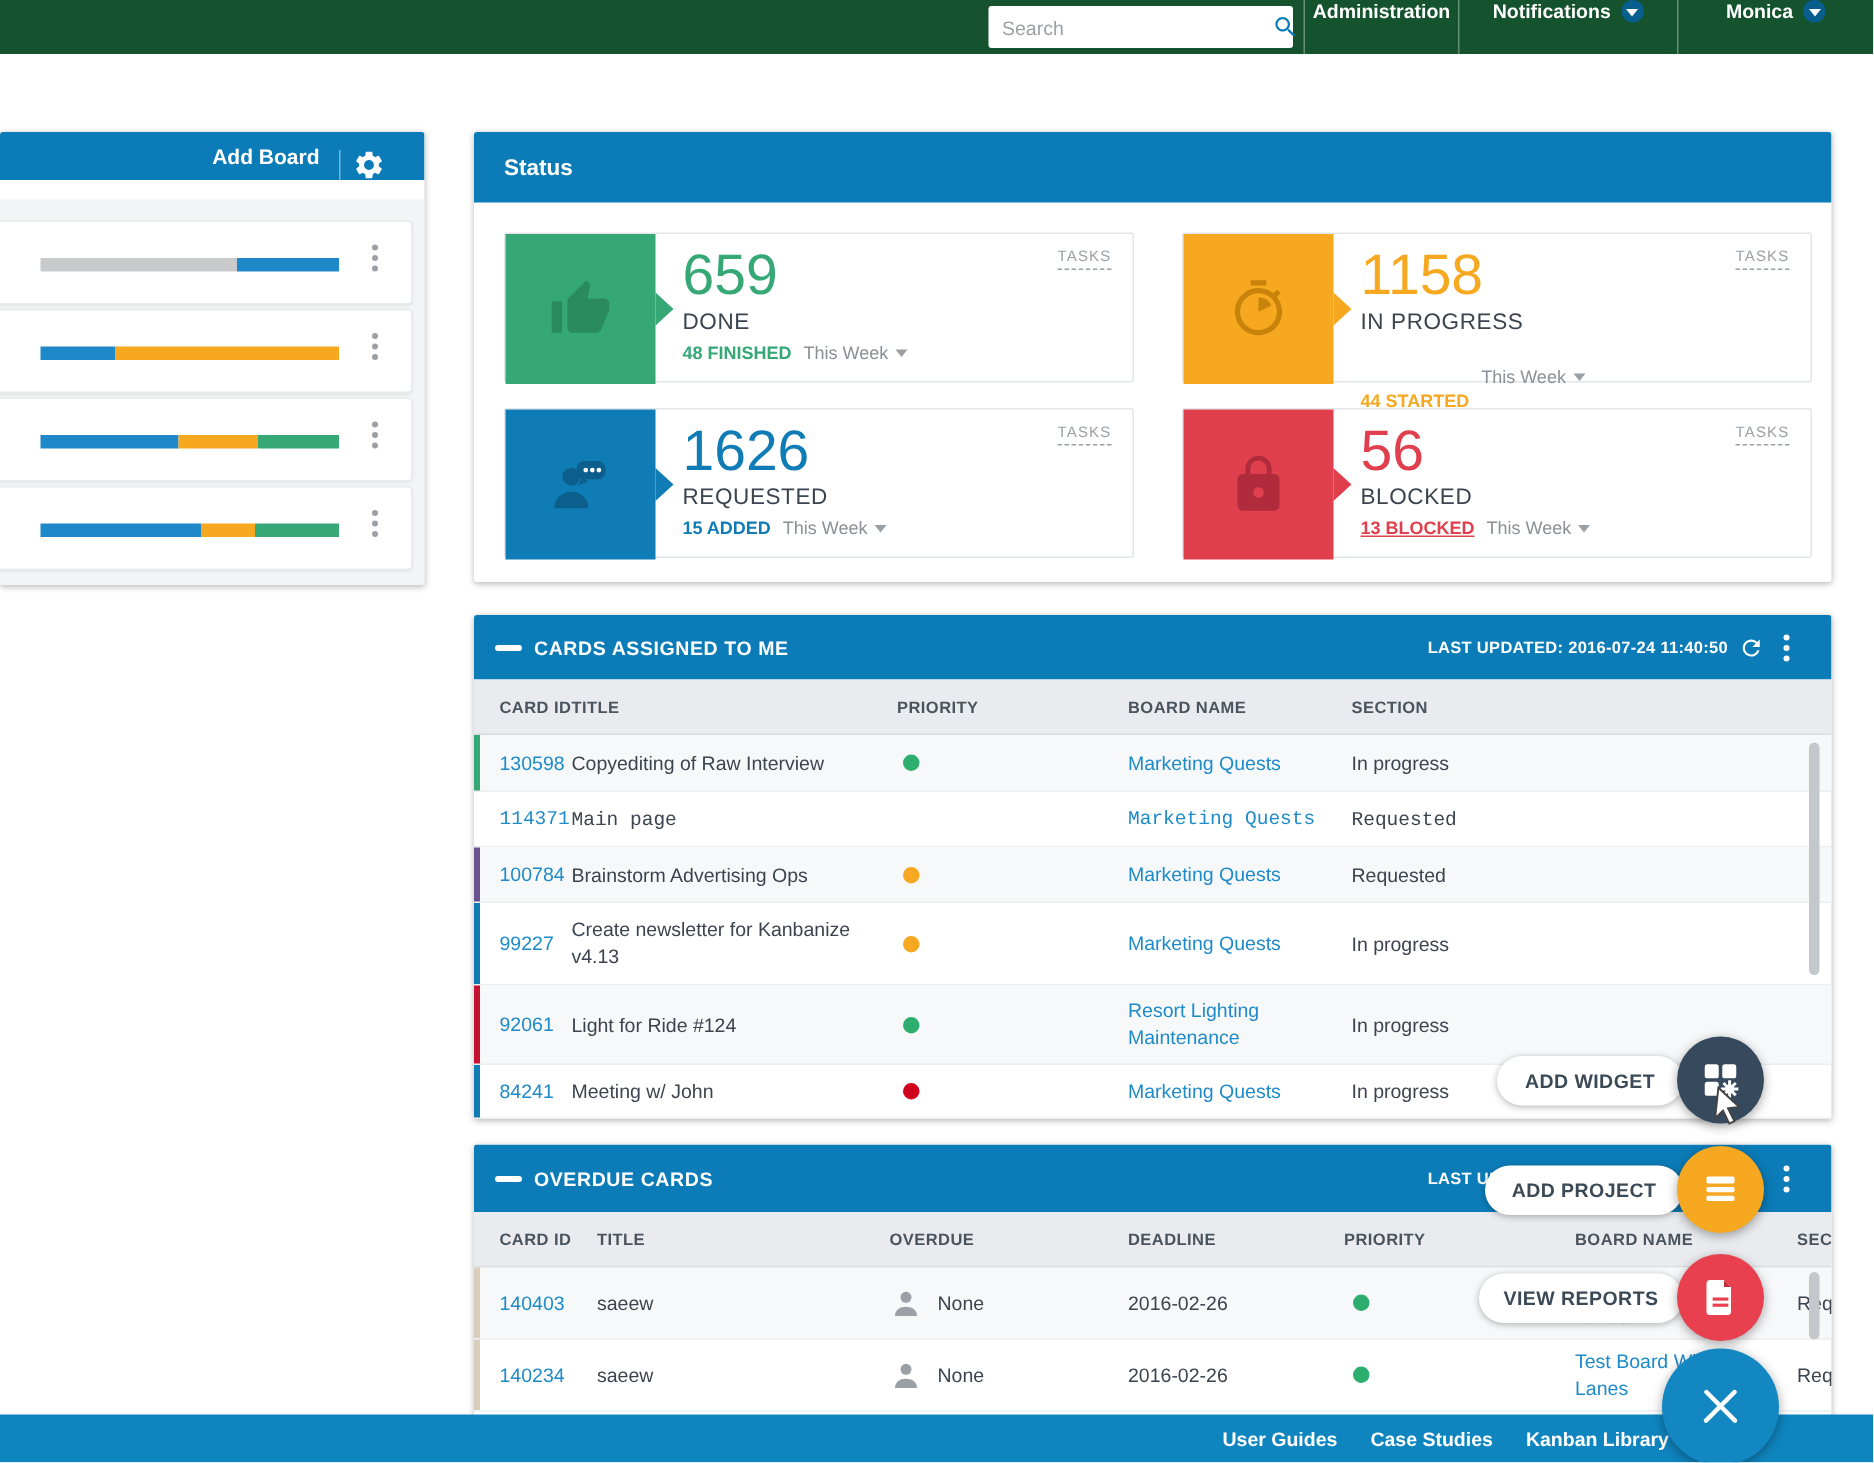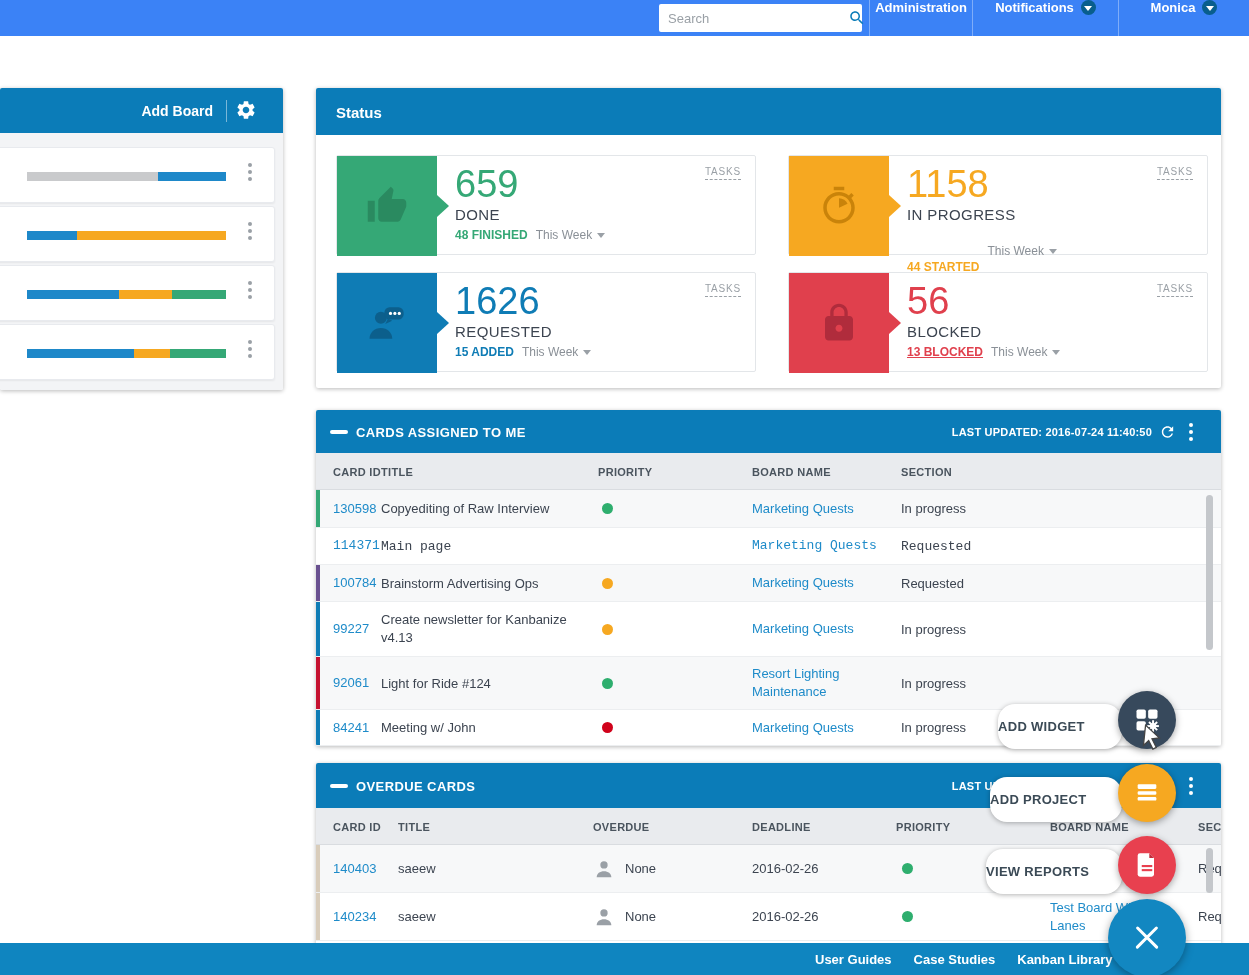--- a/index.html
+++ b/index.html
@@ -4,21 +4,21 @@
 <style>
   * { margin:0; padding:0; box-sizing:border-box; }
   html,body { background:#fff; }
   #app {
     position:relative; width:1249px; height:975px; overflow:hidden;
     font-family:"Liberation Sans", sans-serif; background:#fff; color:#3c4450;
   }
   .abs { position:absolute; }
 
   
-  .topbar { left:0; top:0; width:1249px; height:36px; background:#3b82f6; z-index:30; }
+  .topbar { left:0; top:0; width:1249px; height:36px; background:#14532d; z-index:30; }
   .searchbox { left:659px; top:4px; width:203px; height:28px; background:#fff; border-radius:2px; display:flex; align-items:center; }
   .searchbox input { flex:1; border:none; outline:none; font:13px "Liberation Sans",sans-serif; color:#555; padding:0 4px 0 9px; background:transparent; }
   .searchbox input::placeholder { color:#9aa0a6; }
   .search-ic { width:18px; height:18px; margin-right:7px; flex:none; }
   .tb-div { top:0; width:1px; height:36px; background:rgba(255,255,255,.35); }
   .tb-item { top:0; height:36px; display:flex; align-items:flex-start; justify-content:center; gap:7px;
              color:#fff; font-size:13px; font-weight:bold; cursor:pointer; }
   .chev-circle { width:15px; height:15px; border-radius:50%; background:#085e8d; display:flex; align-items:center; justify-content:center; }
   .chev-circle::after { content:""; border-left:4px solid transparent; border-right:4px solid transparent; border-top:5px solid #fff; margin-top:1px; }
 
@@ -26,21 +26,21 @@
   .panel { background:#fff; box-shadow:0 1px 4px rgba(0,0,0,.28); border-radius:2px; overflow:hidden; }
   .panel-head { position:relative; background:#0b7cb8; color:#fff; }
   .dash-ic { position:absolute; left:14px; top:50%; margin-top:-2px; width:18px; height:4px; background:#fff; border-radius:2px; }
   .phead-title { position:absolute; left:40px; top:50%; transform:translateY(-50%); font-size:13px; font-weight:bold; letter-spacing:.4px; }
   .dots-v { display:flex; flex-direction:column; gap:3px; align-items:center; cursor:pointer; }
   .dots-v i { width:4px; height:4px; border-radius:50%; background:#fff; }
   .dots-gray i { background:#9aa0a6; }
 
   
   .sidebar { left:0; top:88px; width:283px; height:302px; }
-  .sb-head { height:45px; }
+  .sb-head { height:32px; }
   .sb-addboard { position:absolute; right:70px; top:50%; transform:translateY(-50%); color:#fff; font-size:14px; font-weight:bold; cursor:pointer; }
   .sb-div { position:absolute; right:56px; top:12px; width:1px; height:22px; background:rgba(255,255,255,.45); }
   .sb-gear { position:absolute; right:26px; top:11px; width:22px; height:22px; cursor:pointer; }
   .sb-body { position:absolute; left:0; top:45px; right:0; bottom:0; background:#f3f4f6; }
   .board-card { position:absolute; left:-14px; width:289px; height:56px; background:#fff; border:1px solid #e8eaee; border-radius:3px; box-shadow:0 1px 2px rgba(0,0,0,.06); }
   .board-bar { position:absolute; left:40px; top:24px; width:199px; height:9px; display:flex; }
   .board-bar .seg { height:9px; }
   .board-dots { position:absolute; right:22px; top:15px; }
 
   
@@ -71,22 +71,22 @@
   .trow { position:relative; border-bottom:1px solid #eceef0; }
   .td { position:absolute; top:0; bottom:0; display:flex; align-items:center; font-size:13px; color:#3c4450; }
   .stripe { position:absolute; left:0; top:0; bottom:0; width:4px; }
   .dot { width:11px; height:11px; border-radius:50%; }
   .lnk { color:#1e8bc9; cursor:pointer; line-height:1.35; }
   .row-alt { background:#f7f8f9; }
   .scroll-thumb { position:absolute; width:7px; border-radius:4px; background:#c4c7cb; right:8px; cursor:pointer; }
   .person-ic { width:22px; height:22px; }
 
   
-  .fab-pill { position:absolute; height:45px; background:#fff; border-radius:17px; box-shadow:0 1px 5px rgba(0,0,0,.3);
-              display:flex; align-items:center; font-size:13px; font-weight:bold; color:#3b4a56; letter-spacing:.3px; z-index:50; cursor:pointer; }
+  .fab-pill { position:absolute; height:33px; background:#fff; border-radius:17px; box-shadow:0 1px 5px rgba(0,0,0,.3);
+              display:flex; align-items:center; justify-content:center; font-size:13px; font-weight:bold; color:#3b4a56; letter-spacing:.3px; z-index:50; cursor:pointer; }
   .fab-circle { position:absolute; width:58px; height:58px; border-radius:50%; box-shadow:0 2px 7px rgba(0,0,0,.35);
                 display:flex; align-items:center; justify-content:center; z-index:51; cursor:pointer; }
   .fab-circle svg { width:28px; height:28px; }
   .fab-close { position:absolute; width:78px; height:78px; border-radius:50%; background:#1287c1; box-shadow:0 2px 8px rgba(0,0,0,.35); z-index:52; cursor:pointer; }
   .x1,.x2 { position:absolute; left:24px; top:37px; width:30px; height:3.4px; background:#fff; border-radius:2px; }
   .x1 { transform:rotate(45deg); } .x2 { transform:rotate(-45deg); }
   .cursor-ic { position:absolute; left:1139px; top:723px; width:26px; height:30px; z-index:53; }
 
   
   .footer { left:0; top:943px; width:1249px; height:32px; background:#0f85c0; z-index:40; }

